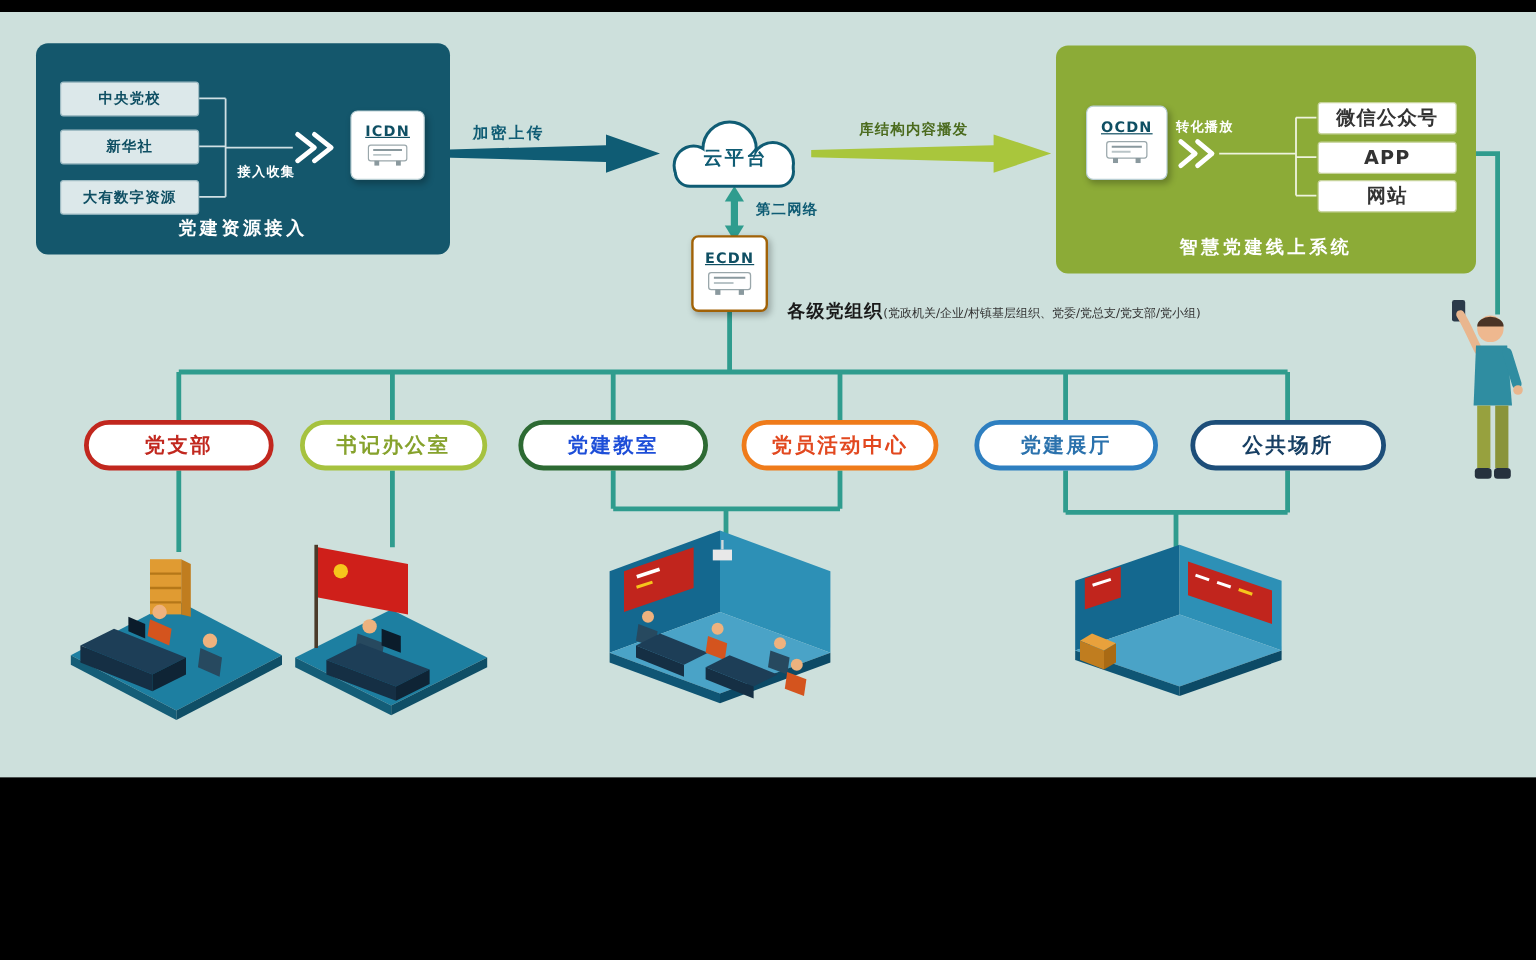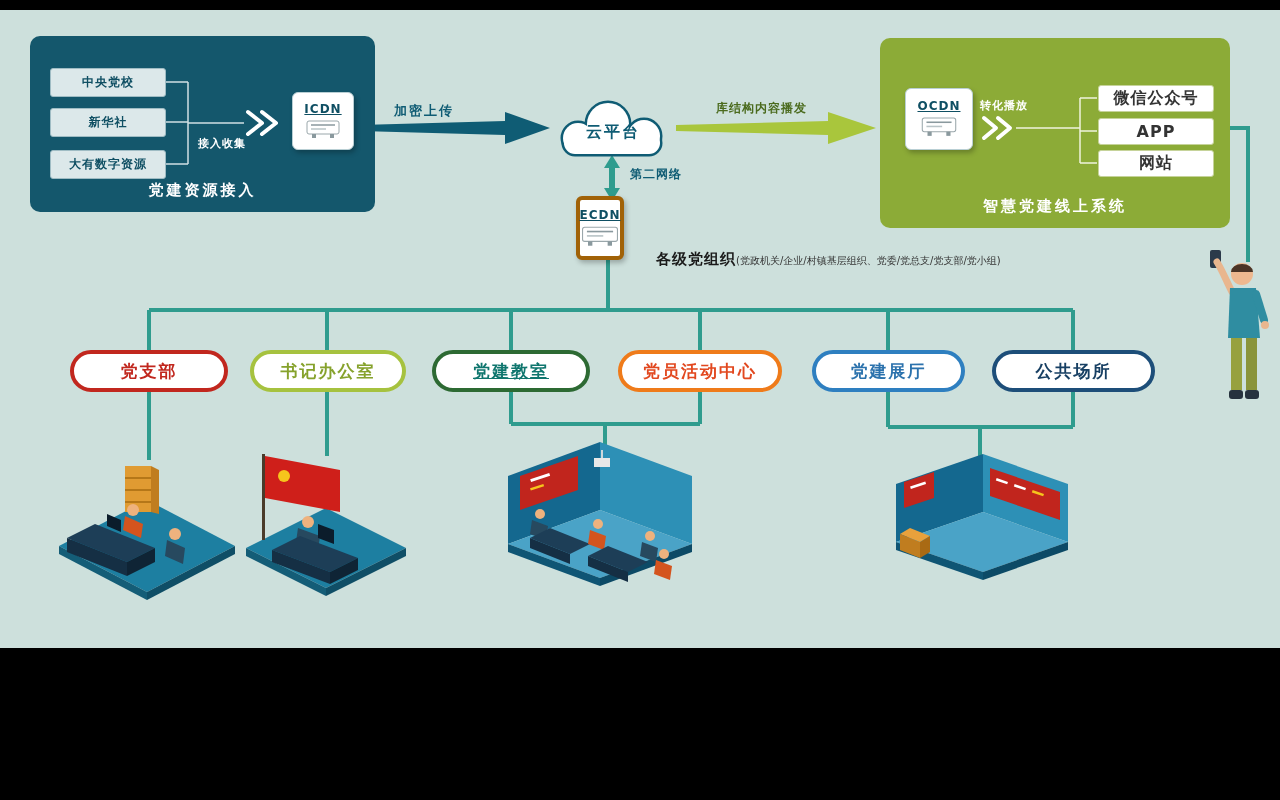--- a/index.html
+++ b/index.html
@@ -37,21 +37,21 @@
   .collect-label { position:absolute; left:168px; top:100px; color:#fff; font-size:11px; font-weight:bold; letter-spacing:1px; }
   .convert-label { position:absolute; left:100px; top:60px; color:#fff; font-size:11px; font-weight:bold; letter-spacing:1px; }
   .device {
     position:absolute; background:#fff; border:1px solid #b9cfd4; border-radius:6px;
     box-shadow:2px 3px 5px rgba(0,0,0,.25);
     display:flex; flex-direction:column; align-items:center; justify-content:center; gap:3px;
   }
   .device-label { font-size:12px; font-weight:bold; color:#0f4f63; letter-spacing:1px;text-decoration:underline; }
   .icdn { left:262px; top:56px; width:62px; height:58px; }
   .ocdn { left:25px; top:50px; width:68px; height:62px; }
-  .ecdn-node { left:576px; top:196px; width:48px; height:64px; border:4px solid #a16207;justify-content:center; }
+  .ecdn-node { left:576px; top:196px; width:64px; height:64px; border:2px solid #a16207;justify-content:center; }
   .cloud-wrap { left:548px; top:96px; width:130px; height:66px; }
   .cloud-label { position:absolute; left:0; right:0; top:26px; text-align:center; color:#0f5c74; font-weight:bold; font-size:16px; letter-spacing:2px; }
   .flow-label { position:absolute; font-weight:bold; z-index:2; }
   .upload-label { left:394px; top:102px; font-size:13px; color:#0f5c74; letter-spacing:2px; }
   .broadcast-label { left:716px; top:100px; font-size:12px; color:#4b6b1e; letter-spacing:1px; }
   .network-label { left:630px; top:166px; font-size:12px; color:#0f5c74; letter-spacing:1px; }
   .org-label-wrap { left:656px; top:249px; z-index:2; white-space:nowrap; }
   .org-main { font-size:15px; font-weight:bold; color:#1a1a1a; letter-spacing:1px; }
   .org-sub { font-size:10px; color:#333; }
   .pill {
@@ -163,21 +163,21 @@
   <div class="out-item" style="top:112px">网站</div>
   <div class="panel-title">智慧党建线上系统</div>
 </div>
 
 <div class="node org-label-wrap">
   <span class="org-main">各级党组织</span><span class="org-sub">(党政机关/企业/村镇基层组织、党委/党总支/党支部/党小组)</span>
 </div>
 
 <div class="pill pill-1" style="border-color: rgb(193, 39, 30); color: rgb(193, 39, 30);">党支部</div>
 <div class="pill pill-2" style="border-color: rgb(166, 194, 63); color: rgb(134, 162, 44);">书记办公室</div>
-<div class="pill pill-3" style="border-color: rgb(45, 106, 51); color: #0f766e; text-decoration: underline;">党建教室</div>
+<div class="pill pill-3" style="border-color: rgb(45, 106, 51); color: #1d4ed8;">党建教室</div>
 <div class="pill pill-4" style="border-color: rgb(239, 123, 26); color: rgb(226, 72, 31);">党员活动中心</div>
 <div class="pill pill-5" style="border-color: rgb(46, 127, 192); color: rgb(43, 114, 173);">党建展厅</div>
 <div class="pill pill-6" style="border-color: rgb(29, 78, 121); color: rgb(23, 63, 99);">公共场所</div>
 
 <svg class="ill" style="left:55px;top:452px" width="185" height="152" viewBox="0 0 185 152">
   <polygon points="92,48 180,94 92,140 4,94" fill="#1d7fa1"></polygon>
   <polygon points="4,94 92,140 92,148 4,102" fill="#145d77"></polygon>
   <polygon points="180,94 92,140 92,148 180,102" fill="#0f4e66"></polygon>
   <rect x="70" y="14" width="26" height="46" fill="#e09b32"></rect>
   <polygon points="96,14 104,18 104,62 96,60" fill="#c07d1f"></polygon>

